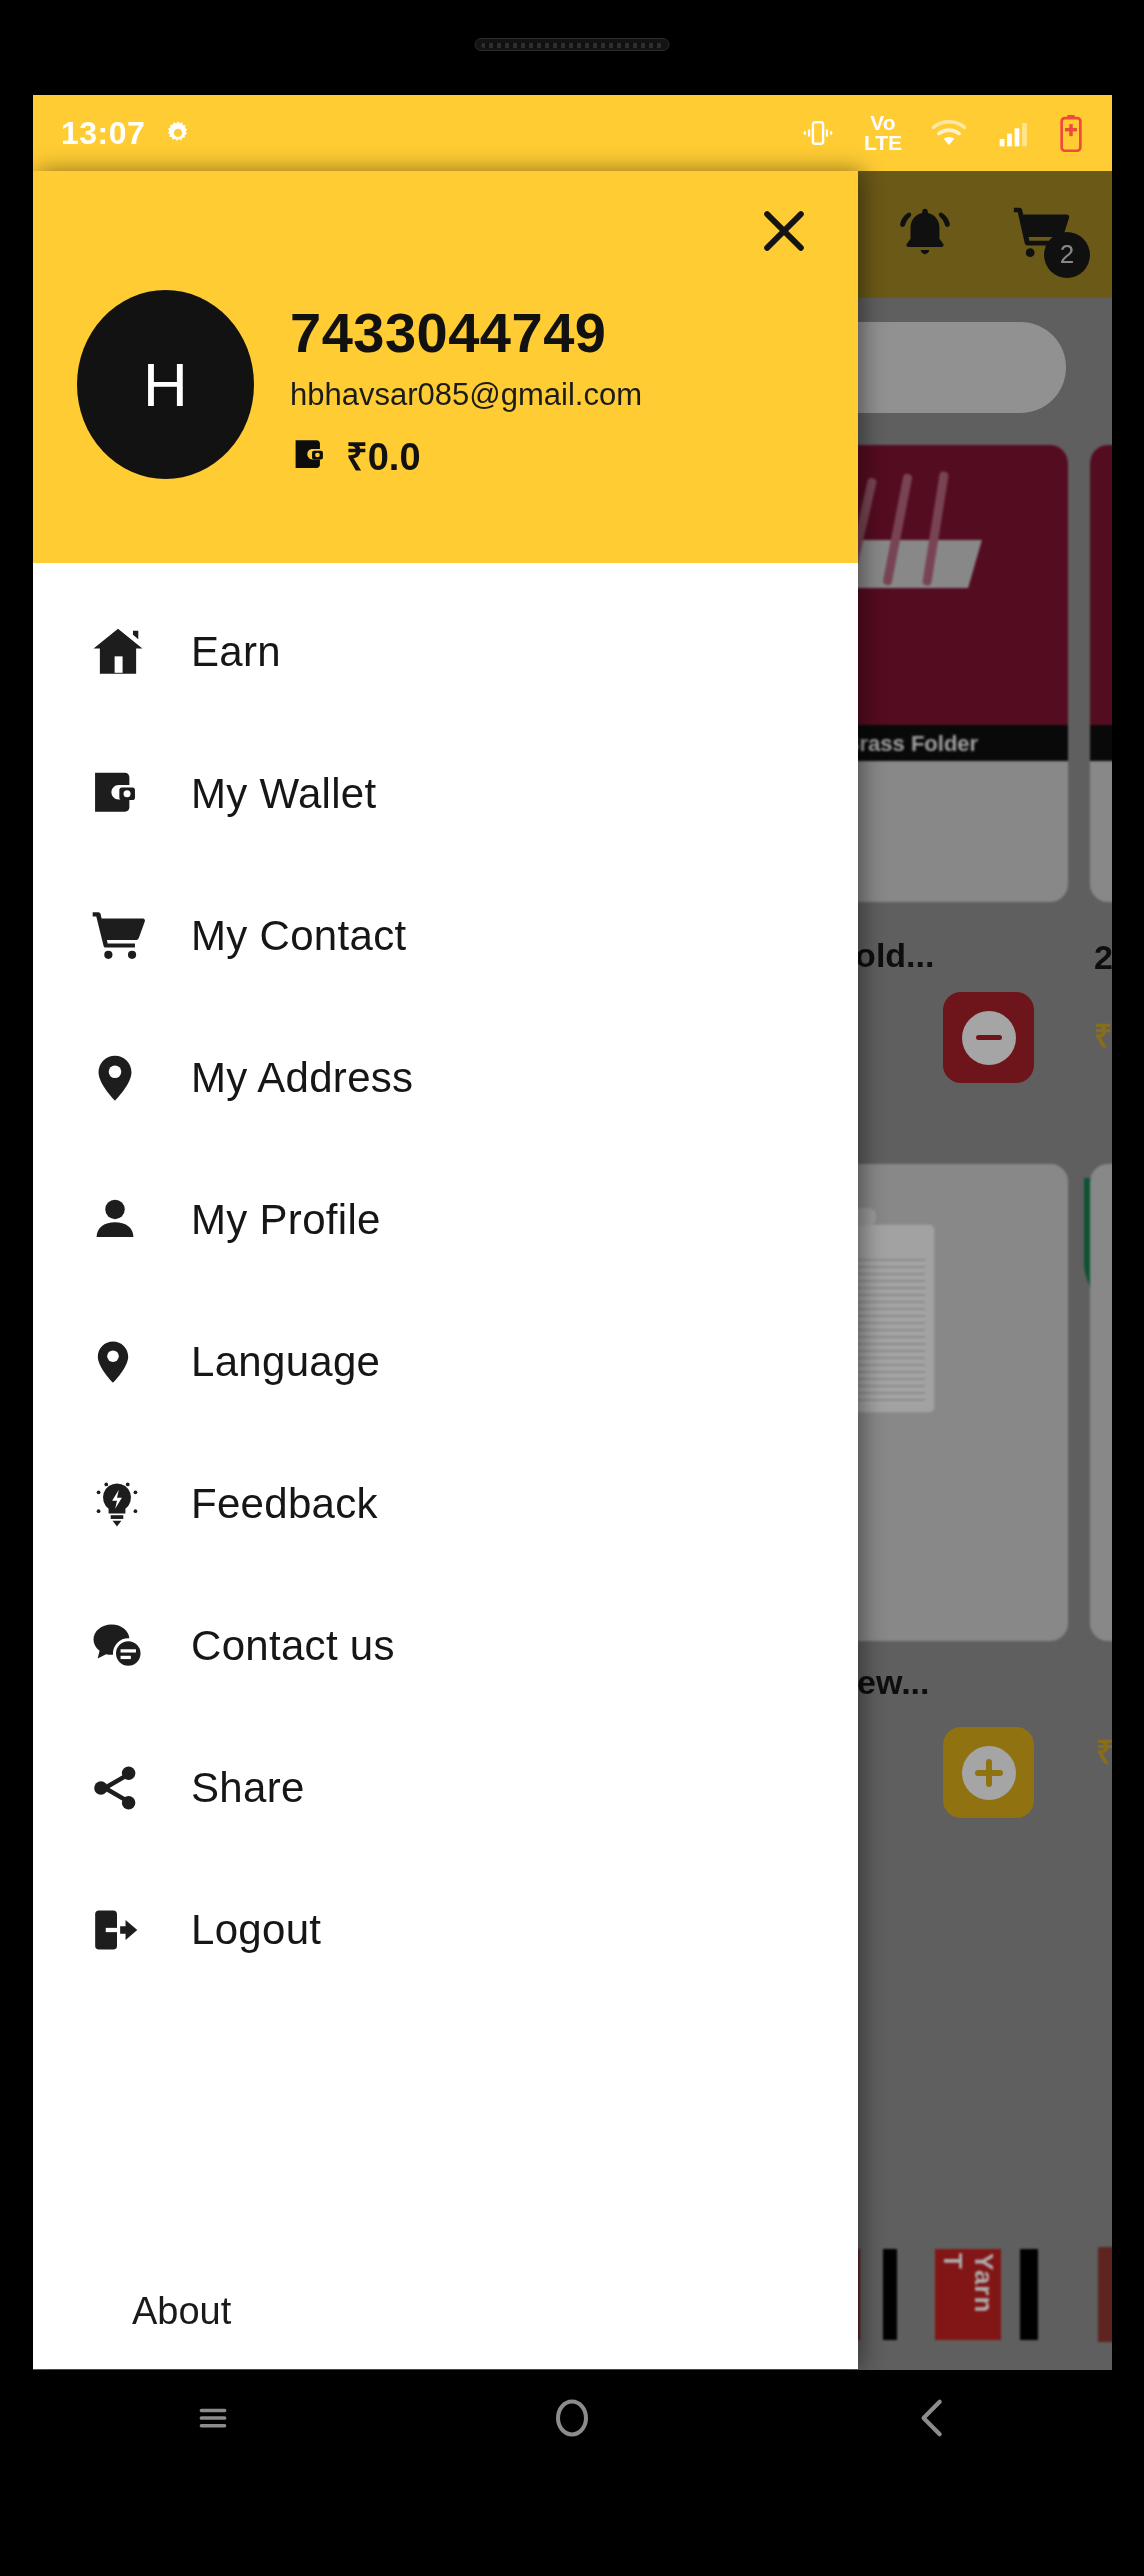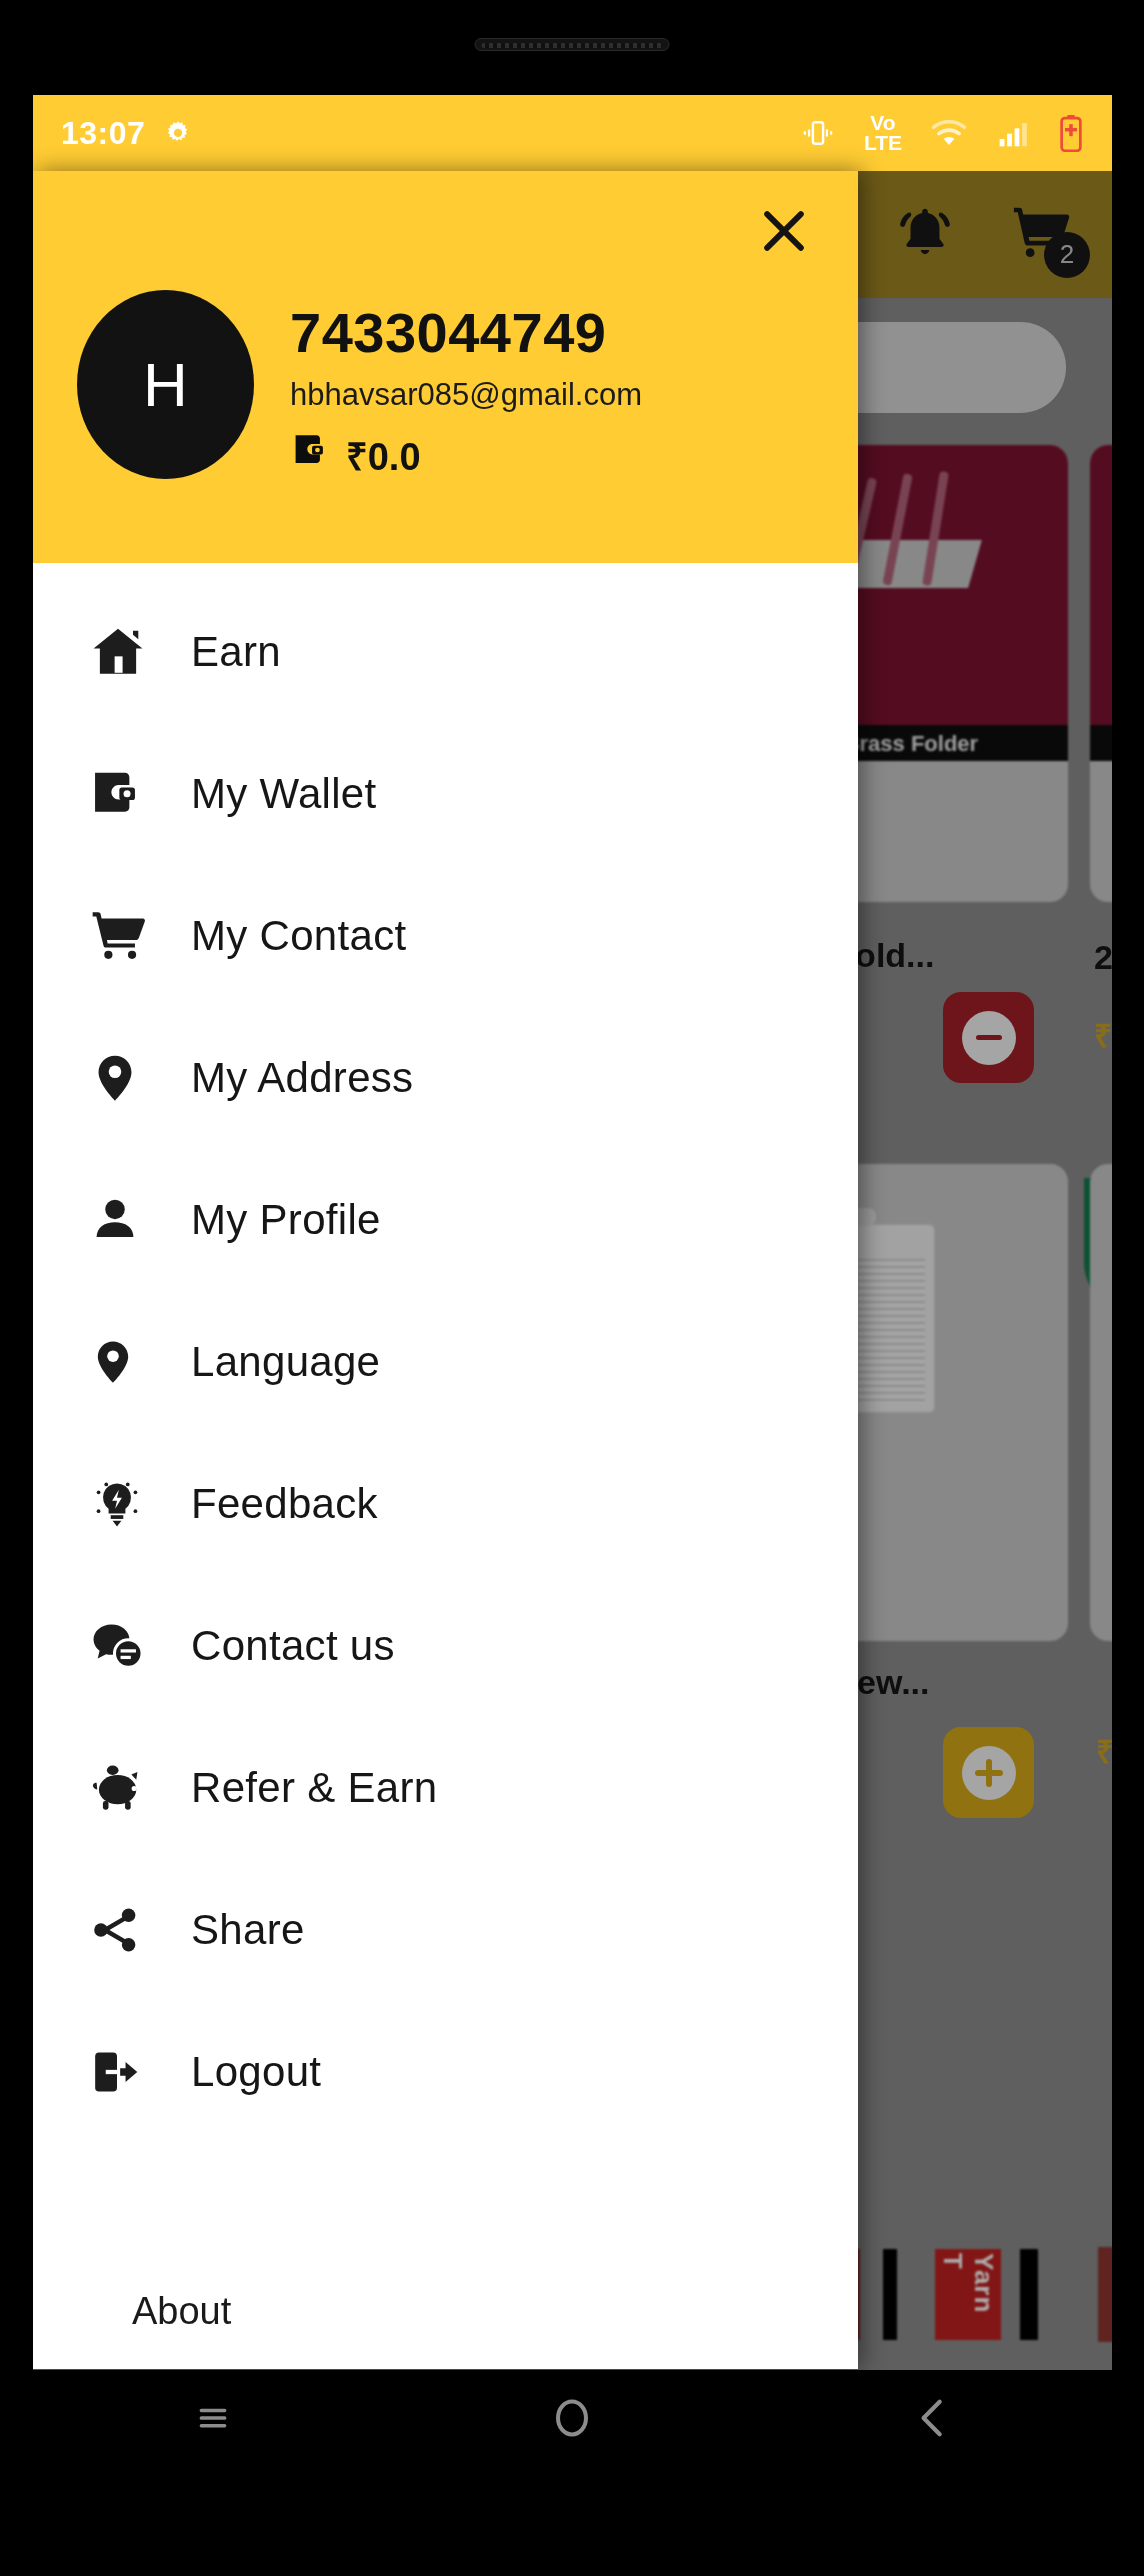--- a/index.html
+++ b/index.html
@@ -150,21 +150,21 @@
     flex: none;
   }
   #profile-text { padding-top: 10px; }
   #phone-number {
     font-size: 56px; font-weight: bold; color: #111; letter-spacing: 0.5px;
   }
   #email {
     font-size: 31px; color: #1b1b1b; margin-top: 12px;
   }
   #wallet-row {
-    display: flex; gap: 14px; margin-top: 16px;
+    display: flex; align-items: center; gap: 14px; margin-top: 16px;
   }
   #wallet-amount { font-size: 38px; font-weight: bold; color: #111; }
 
   
   #menu-list { padding-top: 18px; }
   .menu-item {
     display: flex; align-items: center;
     height: 142px;
     padding-left: 56px;
     cursor: pointer;
@@ -441,34 +441,20 @@
             <svg width="58" height="56" viewBox="0 0 24 24">
               <path fill="#1d1d1d" d="M9.2 2.8C4.9 2.8 1.5 5.7 1.5 9.2c0 1.9 1 3.6 2.6 4.8l-.8 3.4 3.6-1.9c.7.2 1.5.3 2.3.3 4.3 0 7.7-2.9 7.7-6.6S13.5 2.8 9.2 2.8z"></path>
               <circle cx="16.4" cy="15.2" r="5.9" fill="#1d1d1d" stroke="#ffffff" stroke-width="1.3"></circle>
               <rect x="13.1" y="13.4" width="6.6" height="1.4" fill="#ffffff"></rect>
               <rect x="13.1" y="16.2" width="4.4" height="1.4" fill="#ffffff"></rect>
             </svg>
           </span>
           <span class="menu-label">Contact us</span>
         </div>
 
-        <div class="menu-item">
-          <span class="menu-icon">
-            <svg width="60" height="56" viewBox="0 0 24 24">
-              <ellipse cx="11.4" cy="12.7" rx="8" ry="6.3" fill="#1d1d1d"></ellipse>
-              <path fill="#1d1d1d" d="M17.3 6.2l2.6-1.1-.5 3.4z"></path>
-              <rect x="5.1" y="17.6" width="2.4" height="3.7" rx="1" fill="#1d1d1d"></rect>
-              <rect x="14.6" y="17.6" width="2.4" height="3.7" rx="1" fill="#1d1d1d"></rect>
-              <ellipse cx="9.3" cy="4.4" rx="2.5" ry="2" fill="#1d1d1d"></ellipse>
-              <circle cx="18.5" cy="12.2" r="1.1" fill="#ffffff"></circle>
-              <path fill="#1d1d1d" d="M2.4 9.7c-1.2 0-1.9.9-1.4 1.9.3.6 1 1 1.7 1z"></path>
-            </svg>
-          </span>
-          <span class="menu-label">Refer &amp; Earn</span>
-        </div>
 
         <div class="menu-item">
           <span class="menu-icon">
             <svg width="54" height="54" viewBox="0 0 24 24">
               <line x1="7.1" y1="12" x2="16.9" y2="6.3" stroke="#1d1d1d" stroke-width="2"></line>
               <line x1="7.1" y1="12" x2="16.9" y2="17.7" stroke="#1d1d1d" stroke-width="2"></line>
               <circle cx="17.6" cy="5.4" r="3" fill="#1d1d1d"></circle>
               <circle cx="5.3" cy="12" r="3" fill="#1d1d1d"></circle>
               <circle cx="17.6" cy="18.6" r="3" fill="#1d1d1d"></circle>
             </svg>

